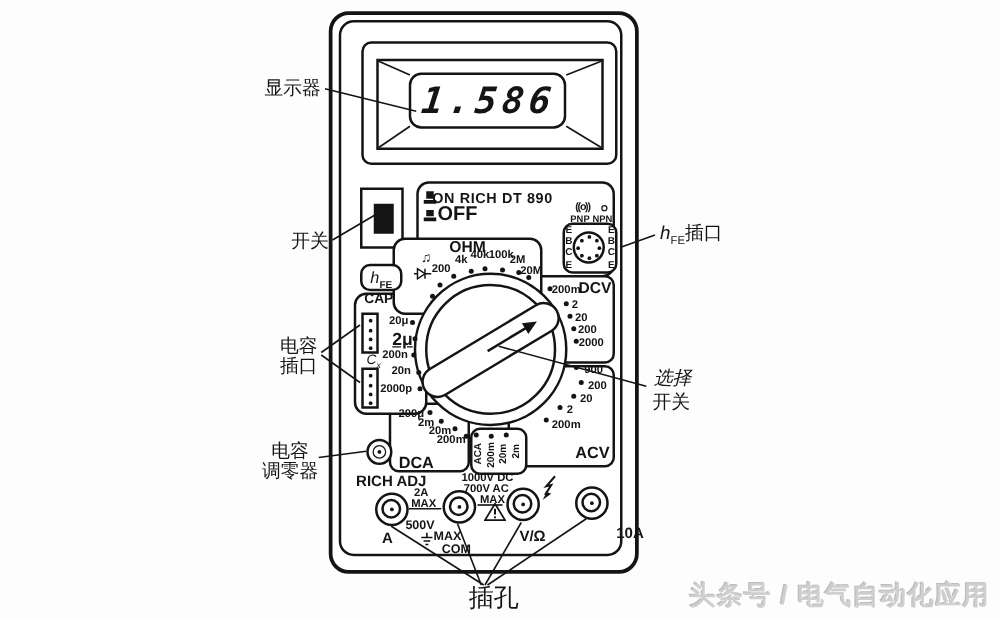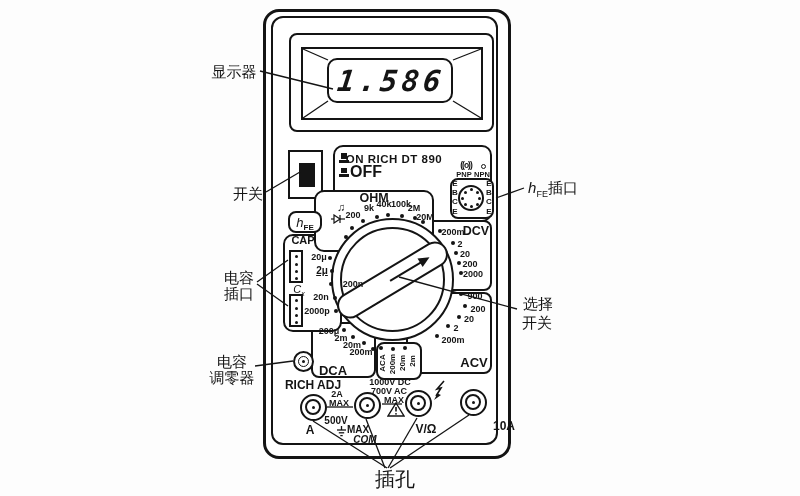--- a/index.html
+++ b/index.html
@@ -85,21 +85,21 @@
   <div class="lbl b" style="left:341px;top:207px;font-size:11px;z-index:12;">♫</div>
   <svg style="position:absolute;left:331px;top:214px;z-index:12;" width="16" height="10" viewBox="0 0 16 10">
     <g stroke="#141414" stroke-width="1.2" fill="none">
         <line x1="0" y1="5" x2="3" y2="5"></line>
         <polygon points="3,1 3,9 9,5"></polygon>
         <line x1="9" y1="1" x2="9" y2="9"></line>
         <line x1="9" y1="5" x2="14" y2="5"></line>
       </g>
   </svg>
   <div class="lbl b" style="left:353px;top:215px;font-size:9px;z-index:12;">200</div>
-  <div class="lbl b" style="left:369px;top:208px;font-size:9px;z-index:12;">9k</div>
+  <div class="lbl b" style="left:369px;top:208px;font-size:9px;z-index:12;">4k</div>
   <div class="lbl b" style="left:384px;top:204px;font-size:9px;z-index:12;">40k</div>
   <div class="lbl b" style="left:401px;top:204px;font-size:9px;z-index:12;">100k</div>
   <div class="lbl b" style="left:414px;top:208px;font-size:9px;z-index:12;">2M</div>
   <div class="lbl b" style="left:425px;top:217px;font-size:9px;z-index:12;">20M</div>
   <div class="dot" style="left:352px;top:228px;z-index:12;"></div>
     <div class="dot" style="left:346px;top:237px;z-index:12;"></div>
   <div class="dot" style="left:363px;top:221px;z-index:12;"></div>
     <div class="dot" style="left:377px;top:217px;z-index:12;"></div>
   <div class="dot" style="left:388px;top:215px;z-index:12;"></div>
     <div class="dot" style="left:402px;top:216px;z-index:12;"></div>
@@ -144,23 +144,23 @@
     <div class="dot" style="left:353px;top:337px;z-index:12;"></div>
   <div class="lbl b" style="left:352px;top:345px;font-size:9px;z-index:12;">20m</div>
     <div class="dot" style="left:364px;top:343px;z-index:12;"></div>
   <div class="lbl b" style="left:361px;top:352px;font-size:9px;z-index:12;">200m</div>
     <div class="dot" style="left:373px;top:349px;z-index:12;"></div>
   <div class="lbl b" style="left:333px;top:370px;font-size:13px;z-index:12;">DCA</div>
 
   <div class="lbl b" style="left:303px;top:240px;font-size:11px;z-index:12;">CAP</div>
   <div class="lbl b" style="left:319px;top:257px;font-size:9px;z-index:12;">20μ</div>
     <div class="dot" style="left:330px;top:258px;z-index:12;"></div>
-  <div class="lbl b" style="left:322px;top:271px;font-size:10px;z-index:12;text-decoration:underline;">2μ</div>
+  <div class="lbl b" style="left:322px;top:271px;font-size:14px;z-index:12;text-decoration:underline;">2μ</div>
     <div class="dot" style="left:332px;top:271px;z-index:12;"></div>
-  <div class="lbl b" style="left:316px;top:284px;font-size:9px;z-index:12;margin-left:37px;">200n</div>
+  <div class="lbl b" style="left:316px;top:284px;font-size:9px;z-index:12;">200n</div>
     <div class="dot" style="left:331px;top:284px;z-index:12;"></div>
   <div class="lbl b" style="left:321px;top:297px;font-size:9px;z-index:12;">20n</div>
     <div class="dot" style="left:335px;top:298px;z-index:12;"></div>
   <div class="lbl b" style="left:317px;top:311px;font-size:9px;z-index:12;">2000p</div>
     <div class="dot" style="left:336px;top:311px;z-index:12;"></div>
   <div class="lbl" style="left:299px;top:289px;font-style:italic;font-size:11px;z-index:12;">
     <span>C</span><sub style="font-size:7px;">x</sub>
   </div>
   <div class="box" style="left:289px;top:250px;width:14px;height:33px;z-index:8;"></div>
   <div class="sdot" style="left:296px;top:256px;z-index:12;"></div>
@@ -204,21 +204,21 @@
   <div class="lbl b" style="left:336px;top:421px;font-size:10px;z-index:12;">500V</div>
   <svg style="position:absolute;left:336px;top:426px;z-index:12;" width="11" height="11" viewBox="0 0 11 11">
     <g stroke="#141414" stroke-width="1.3">
         <line x1="5.5" y1="0" x2="5.5" y2="4"></line>
         <line x1="1" y1="4" x2="10" y2="4"></line>
         <line x1="2.8" y1="6.8" x2="8.2" y2="6.8"></line>
         <line x1="4.3" y1="9.6" x2="6.7" y2="9.6"></line>
       </g>
   </svg>
   <div class="lbl b" style="left:358px;top:430px;font-size:10px;z-index:12;">MAX</div>
-  <div class="lbl b" style="left:365px;top:440px;font-size:10px;z-index:12;font-style:italic;">COM</div>
+  <div class="lbl b" style="left:365px;top:440px;font-size:10px;z-index:12;">COM</div>
 
   <div class="circ" style="left:299.5px;top:393.5px;width:27px;height:27px;border-width:2.5px;z-index:8;"></div>
   <div class="circ" style="left:305px;top:399px;width:16px;height:16px;z-index:9;"></div>
   <div class="sdot" style="left:313px;top:407px;z-index:10;"></div>
   <div class="circ" style="left:353.5px;top:391.5px;width:27px;height:27px;border-width:2.5px;z-index:8;"></div>
   <div class="circ" style="left:359px;top:397px;width:16px;height:16px;z-index:9;"></div>
   <div class="sdot" style="left:367px;top:405px;z-index:10;"></div>
   <div class="circ" style="left:404.5px;top:389.5px;width:27px;height:27px;border-width:2.5px;z-index:8;"></div>
   <div class="circ" style="left:410px;top:395px;width:16px;height:16px;z-index:9;"></div>
   <div class="sdot" style="left:418px;top:403px;z-index:10;"></div>
@@ -228,21 +228,21 @@
   <div class="lbl b" style="left:310px;top:430px;font-size:12px;z-index:12;">A</div>
   <div class="lbl b" style="left:426px;top:429px;font-size:12px;z-index:12;">V/Ω</div>
   <div class="lbl b" style="left:504px;top:426px;font-size:12px;z-index:12;">10A</div>
 
   <div class="lbl callout" style="left:234px;top:71px;">显示器</div>
   <div class="lbl callout" style="left:248px;top:193px;">开关</div>
   <div class="lbl callout" style="left:239px;top:277px;">电容</div>
   <div class="lbl callout" style="left:239px;top:293px;">插口</div>
   <div class="lbl callout" style="left:232px;top:361px;">电容</div>
   <div class="lbl callout" style="left:232px;top:377px;">调零器</div>
-  <div class="lbl callout" style="left:538px;top:303px;">选择</div>
+  <div class="lbl callout" style="left:538px;top:303px;font-style:italic;">选择</div>
   <div class="lbl callout" style="left:537px;top:322px;">开关</div>
   <div class="lbl callout" style="left:553px;top:187px;">
     <span style="font-style:italic;">h</span><sub style="font-size:9px;">FE</sub><span>插口</span>
   </div>
   <div class="lbl callout" style="left:395px;top:479px;font-size:20px;text-align:center;">插孔</div>
 
   <svg class="overlay" width="800" height="496" viewBox="0 0 800 496">
     <g stroke="#141414" stroke-width="1.3" fill="none">
       <line x1="260" y1="71" x2="333" y2="89"></line>
       <line x1="266" y1="192" x2="300" y2="172"></line>
@@ -257,13 +257,14 @@
       <line x1="390" y1="468" x2="469" y2="415"></line>
       <line x1="303" y1="49" x2="328" y2="60"></line>
       <line x1="481" y1="49" x2="453" y2="60"></line>
       <line x1="303" y1="118" x2="328" y2="101"></line>
       <line x1="481" y1="118" x2="453" y2="101"></line>
       <line x1="327" y1="407" x2="353" y2="407"></line>
       <line x1="382" y1="404" x2="402" y2="404"></line>
     </g>
   </svg>
 
+  <div class="watermark">头条号 / 电气自动化应用</div>
 </div>
 
 </body></html>

